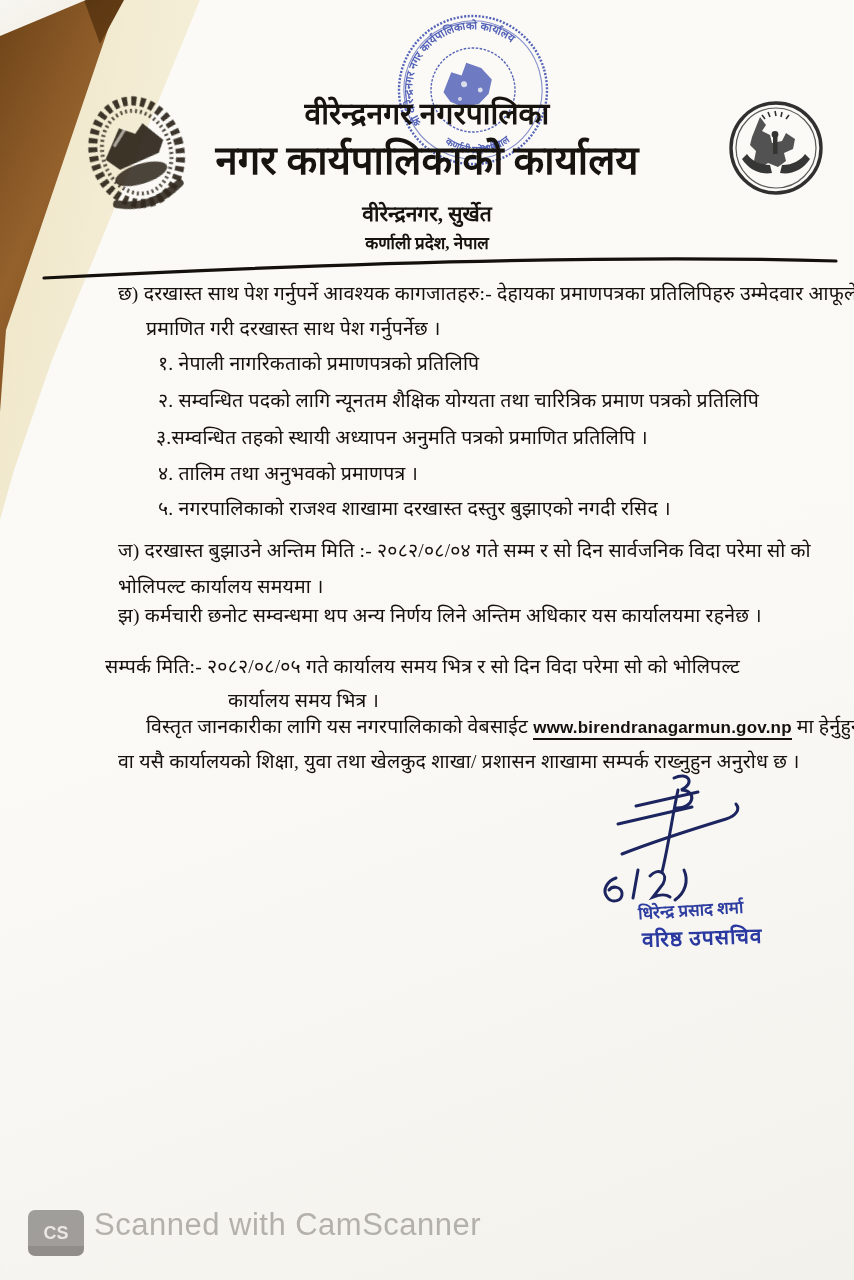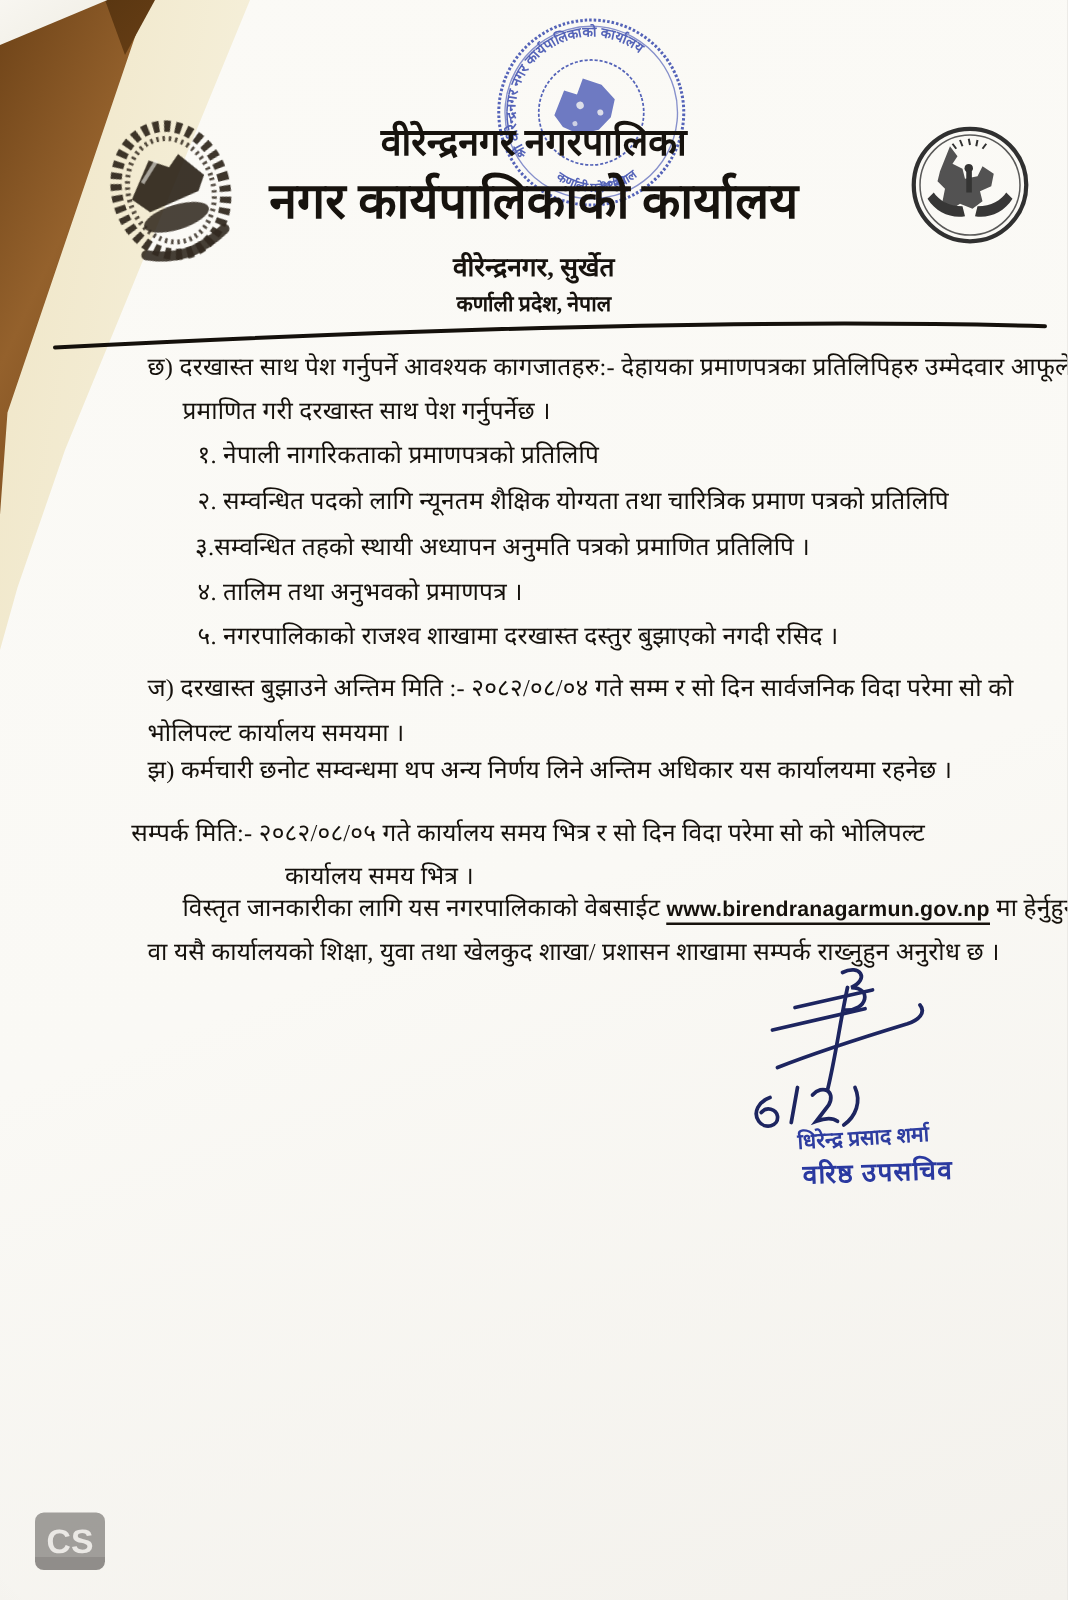--- a/index.html
+++ b/index.html
@@ -50,21 +50,21 @@
   .footer{position:absolute;left:54px;top:1203px;width:790px;white-space:nowrap;
       font-size:15px;font-weight:700;z-index:3;}
   .footer .lbl{margin-right:6px;}
   .footer .gap{display:inline-block;width:14px;}
   .footer .link{font-family:"Liberation Sans",sans-serif;font-weight:700;font-size:14.5px;
       border-bottom:2px solid #14100b;padding-bottom:1px;}
   
   .cs-badge{position:absolute;left:28px;top:1210px;width:56px;height:46px;border-radius:7px;
       background:linear-gradient(180deg,#928f8c 78%,#7f7c79 78%);opacity:.85;z-index:9;
       display:flex;align-items:center;justify-content:center;
-      font-family:"Liberation Sans",sans-serif;font-weight:700;font-size:27px;color:#e8e6e3;}
+      font-family:"Liberation Sans",sans-serif;font-weight:700;font-size:18px;color:#e8e6e3;}
   .cs-text{position:absolute;left:94px;top:1207px;z-index:9;
       font-family:"Liberation Sans",sans-serif;font-size:31px;font-weight:500;
       color:rgba(138,135,131,0.62);letter-spacing:.5px;white-space:nowrap;}
   
   .seal-blue{position:absolute;left:388px;top:0px;z-index:4;opacity:.88;}
   .stamp-ink{position:absolute;left:78px;top:84px;z-index:4;transform:rotate(-17deg);
       filter:blur(.6px);opacity:.93;}
   .logo-right{position:absolute;left:726px;top:97px;z-index:4;opacity:.9;}
   .rule-svg{position:absolute;left:38px;top:248px;z-index:5;}
   .sig-svg{position:absolute;left:578px;top:766px;z-index:5;}
@@ -167,15 +167,16 @@
       <path d="M60 104 L 55 132"></path>
       <path d="M72 110 c 8 -9 19 -3 13 8 l -10 13 c 8 -3 13 -3 17 0"></path>
       <path d="M106 104 c 5 11 1 23 -9 30"></path>
     </g>
   </svg>
   <div class="sig-name">धिरेन्द्र प्रसाद शर्मा</div>
   <div class="sig-title">वरिष्ठ उपसचिव</div>
 
 
   <div class="cs-badge">CS</div>
+  <div class="cs-text">Scanned with CamScanner</div>
 
   <div class="vignette"></div>
 </div>
 
 </body></html>

